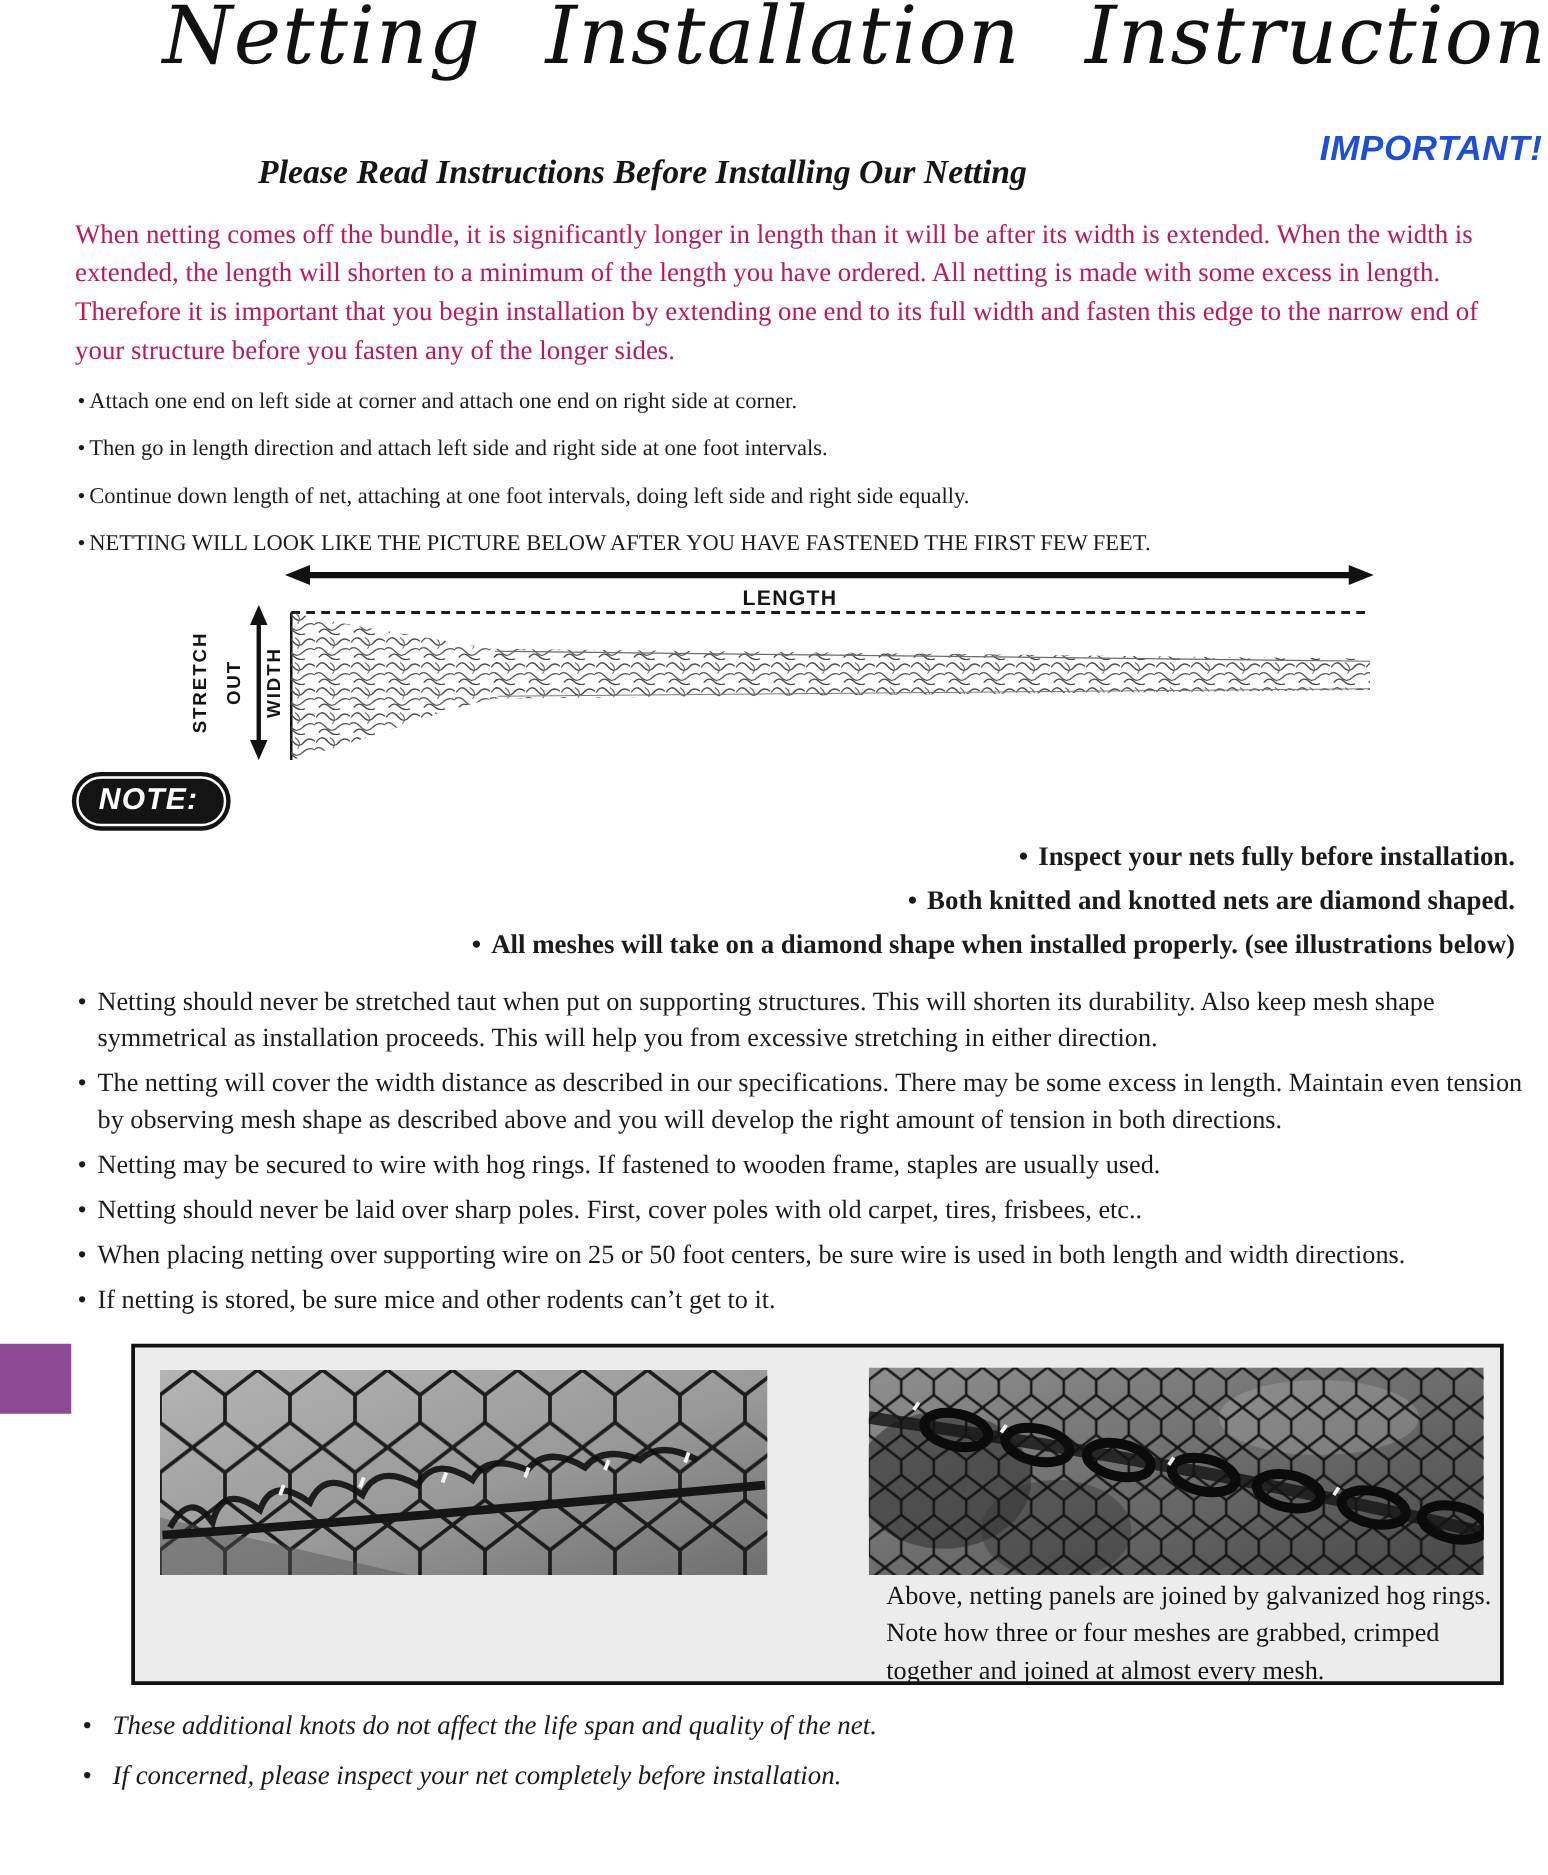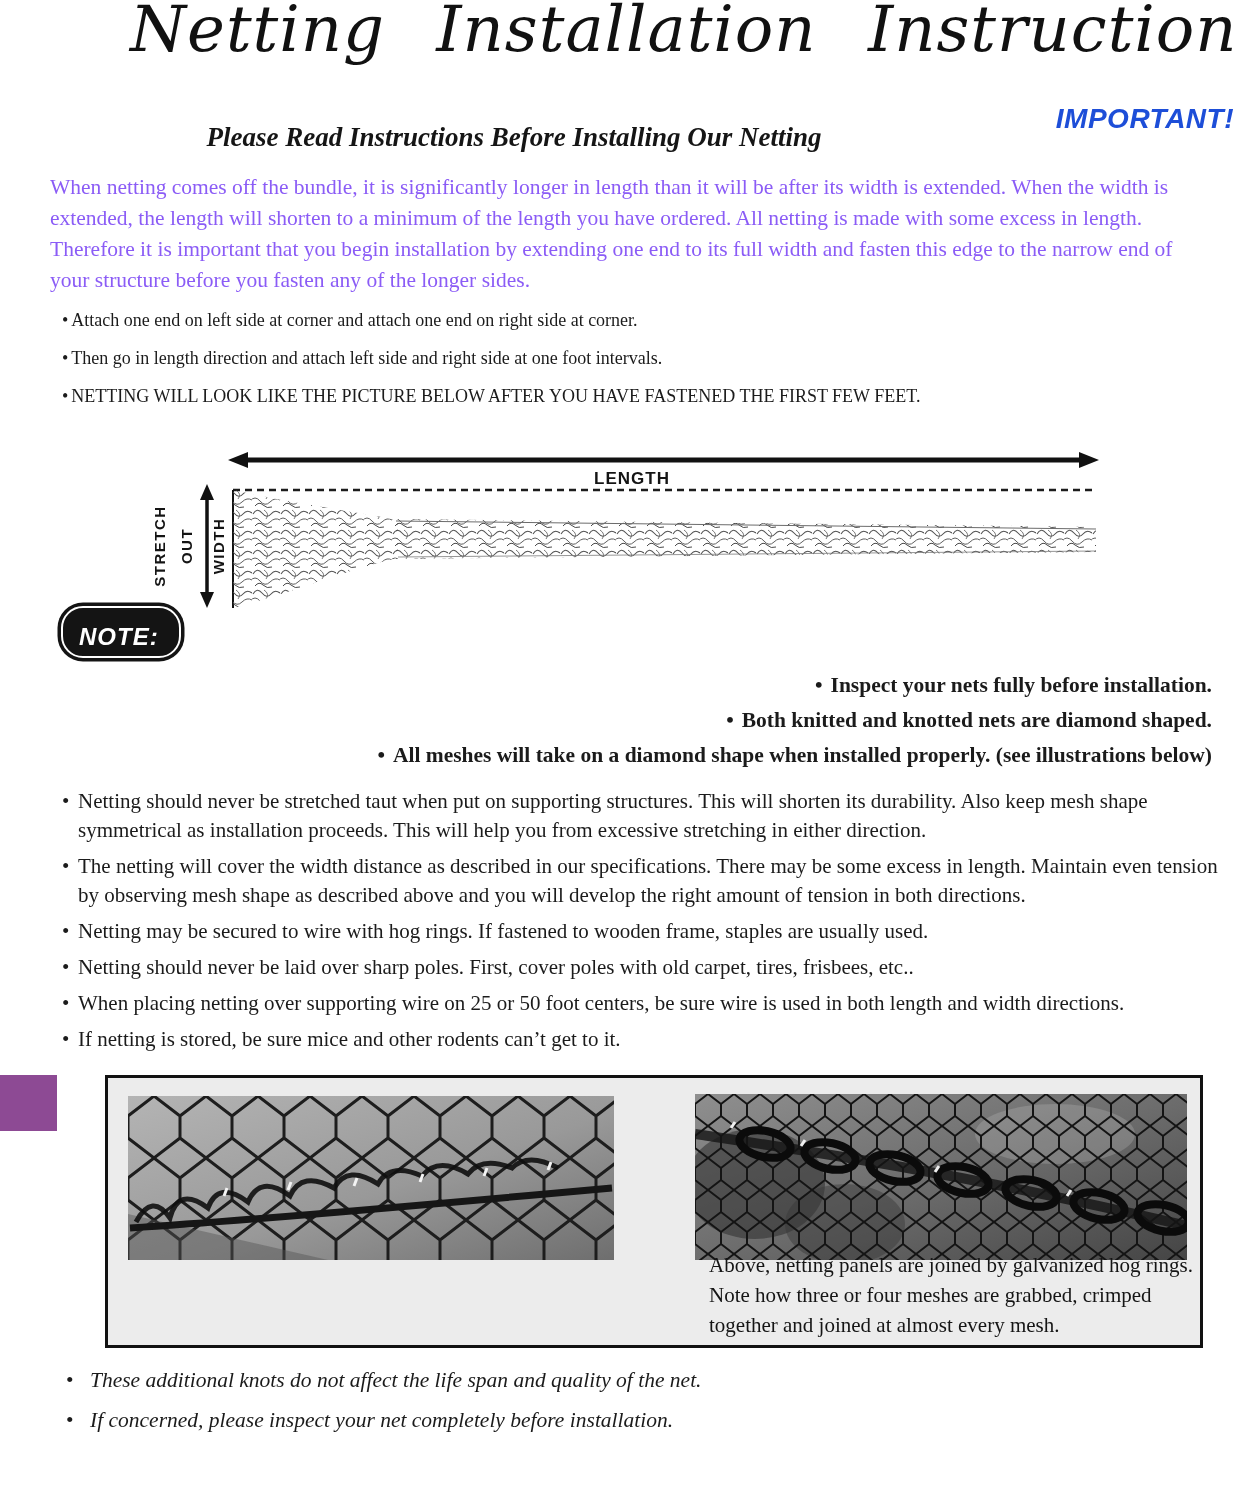--- a/index.html
+++ b/index.html
@@ -9,57 +9,57 @@
   
   .title{position:absolute;left:0;top:-8px;width:1238px;padding-left:130px;box-sizing:border-box;
          text-align:center;font-family:"DejaVu Serif",serif;font-style:italic;font-weight:400;
          font-size:64px;letter-spacing:1px;word-spacing:30px;color:#111;margin:0;white-space:nowrap;}
   .important{position:absolute;right:4px;top:103px;font-family:"Liberation Sans",sans-serif;
              font-style:italic;font-weight:700;font-size:28px;letter-spacing:.5px;color:#1d4ed8;}
   .subtitle{position:absolute;left:0;top:122px;width:978px;margin:0;text-align:center;text-indent:50px;
             font-family:"Liberation Serif",serif;font-style:italic;font-weight:700;font-size:27px;color:#151515;}
 
   
-  .intro{position:absolute;left:50px;top:172px;width:1124px;margin:0;
-         font-size:21.5px;line-height:31px;color:#8b5cf6;font-family:Liberation Serif, serif;}
+  .intro{position:absolute;left:60px;top:172px;width:1124px;margin:0;
+         font-size:21.5px;line-height:31px;color:#be185d;font-family:Liberation Serif, serif;}
 
   
   ul.plain{list-style:none;margin:0;padding:0;}
   .steps{position:absolute;left:62px;top:309px;width:1140px;}
   .steps li{font-size:18px;line-height:22px;margin-bottom:16px;}
   .steps li::before{content:"\2022";margin-right:3px;}
 
   
   .diagram{position:absolute;left:140px;top:448px;}
 
   
-  .note-badge{position:absolute;left:61px;top:606px;display:inline-block;background:#141414;
+  .note-badge{position:absolute;left:61px;top:621px;display:inline-block;background:#141414;
               color:#fff;font-family:"Liberation Sans",sans-serif;font-style:italic;font-weight:700;
-              font-size:24px;letter-spacing:1px;padding:15px 20px 5px 16px;border-radius:22px;
+              font-size:24px;letter-spacing:1px;padding:3px 20px 5px 16px;border-radius:22px;
               border:2.5px solid #fff;box-shadow:0 0 0 3.5px #141414;text-align:center;}
 
   
   .bold-notes{position:absolute;left:62px;top:674px;width:1150px;}
   .bold-notes li{font-size:21.5px;font-weight:700;line-height:22px;margin-bottom:13px;text-align:right;}
   .bold-notes li::before{content:"\2022";margin-right:8px;}
 
   .reg-notes{position:absolute;left:62px;top:787px;width:1168px;}
   .reg-notes li{position:relative;font-size:21px;line-height:29px;margin-bottom:7px;padding-left:16px;}
   .reg-notes li::before{content:"\2022";position:absolute;left:0;top:0;}
 
   
   .accent-rect{position:absolute;left:0;top:1075px;width:57px;height:56px;background:#8d4a94;}
   .figure-panel{position:absolute;left:105px;top:1075px;width:1092px;height:267px;
                 background:#ececec;border:3px solid #111;}
   .photo{position:absolute;display:block;}
   .photo-left{left:20px;top:18px;}
   .photo-right{left:587px;top:16px;}
   .caption{position:absolute;font-size:21px;line-height:30px;color:#151515;margin:0;}
   .caption-left{left:28px;top:192px;width:482px;}
-  .caption-right{left:601px;top:172px;width:486px;}
+  .caption-right{left:601px;top:183px;width:486px;}
 
   
   .footnotes{position:absolute;left:64px;top:1365px;width:1130px;}
   .footnotes li{position:relative;font-style:italic;font-size:21.5px;line-height:31px;
                 margin-bottom:9px;padding-left:26px;}
   .footnotes li::before{content:"\2022";position:absolute;left:2px;top:0;font-style:normal;}
 
   svg text{font-family:"Liberation Sans",sans-serif;font-weight:700;fill:#141414;}
 </style>
 </head>
@@ -70,20 +70,21 @@
   <h1 class="title">Netting Installation Instructions</h1>
   <div class="important">IMPORTANT!</div>
   <h2 class="subtitle">Please Read Instructions Before Installing Our Netting</h2>
 
   <p class="intro">When netting comes off the bundle, it is significantly longer in length than it will be after its width is extended. When the width is extended, the length will shorten to a minimum of the length you have ordered. All netting is made with some excess in length. Therefore it is important that you begin installation by extending one end to its full width and fasten this edge to the narrow end of your structure before you fasten any of the longer sides.</p>
 
   <ul class="plain steps">
 
   <li>Attach one end on left side at corner and attach one end on right side at corner.</li>
       <li>Then go in length direction and attach left side and right side at one foot intervals.</li>
+      <li>Continue down length of net, attaching at one foot intervals, doing left side and right side equally.</li>
       <li>NETTING WILL LOOK LIKE THE PICTURE BELOW AFTER YOU HAVE FASTENED THE FIRST FEW FEET.</li>
     </ul>
 
   <svg class="diagram" width="980" height="172" viewBox="0 0 980 172">
     <defs>
       <pattern id="scrib" width="28" height="20" patternUnits="userSpaceOnUse">
         <path d="M1,6 q4,-7 9,-1 t9,1 t9,-1" fill="none" stroke="#4f4f4f" stroke-width="1.1"></path>
         <path d="M-2,13 q5,-6 10,0 t10,1 t10,-2" fill="none" stroke="#5e5e5e" stroke-width="1"></path>
         <path d="M3,18 q4,-5 8,-1 t9,2" fill="none" stroke="#484848" stroke-width="1"></path>
         <path d="M12,2 q6,4 2,9" fill="none" stroke="#6a6a6a" stroke-width="0.9"></path>

